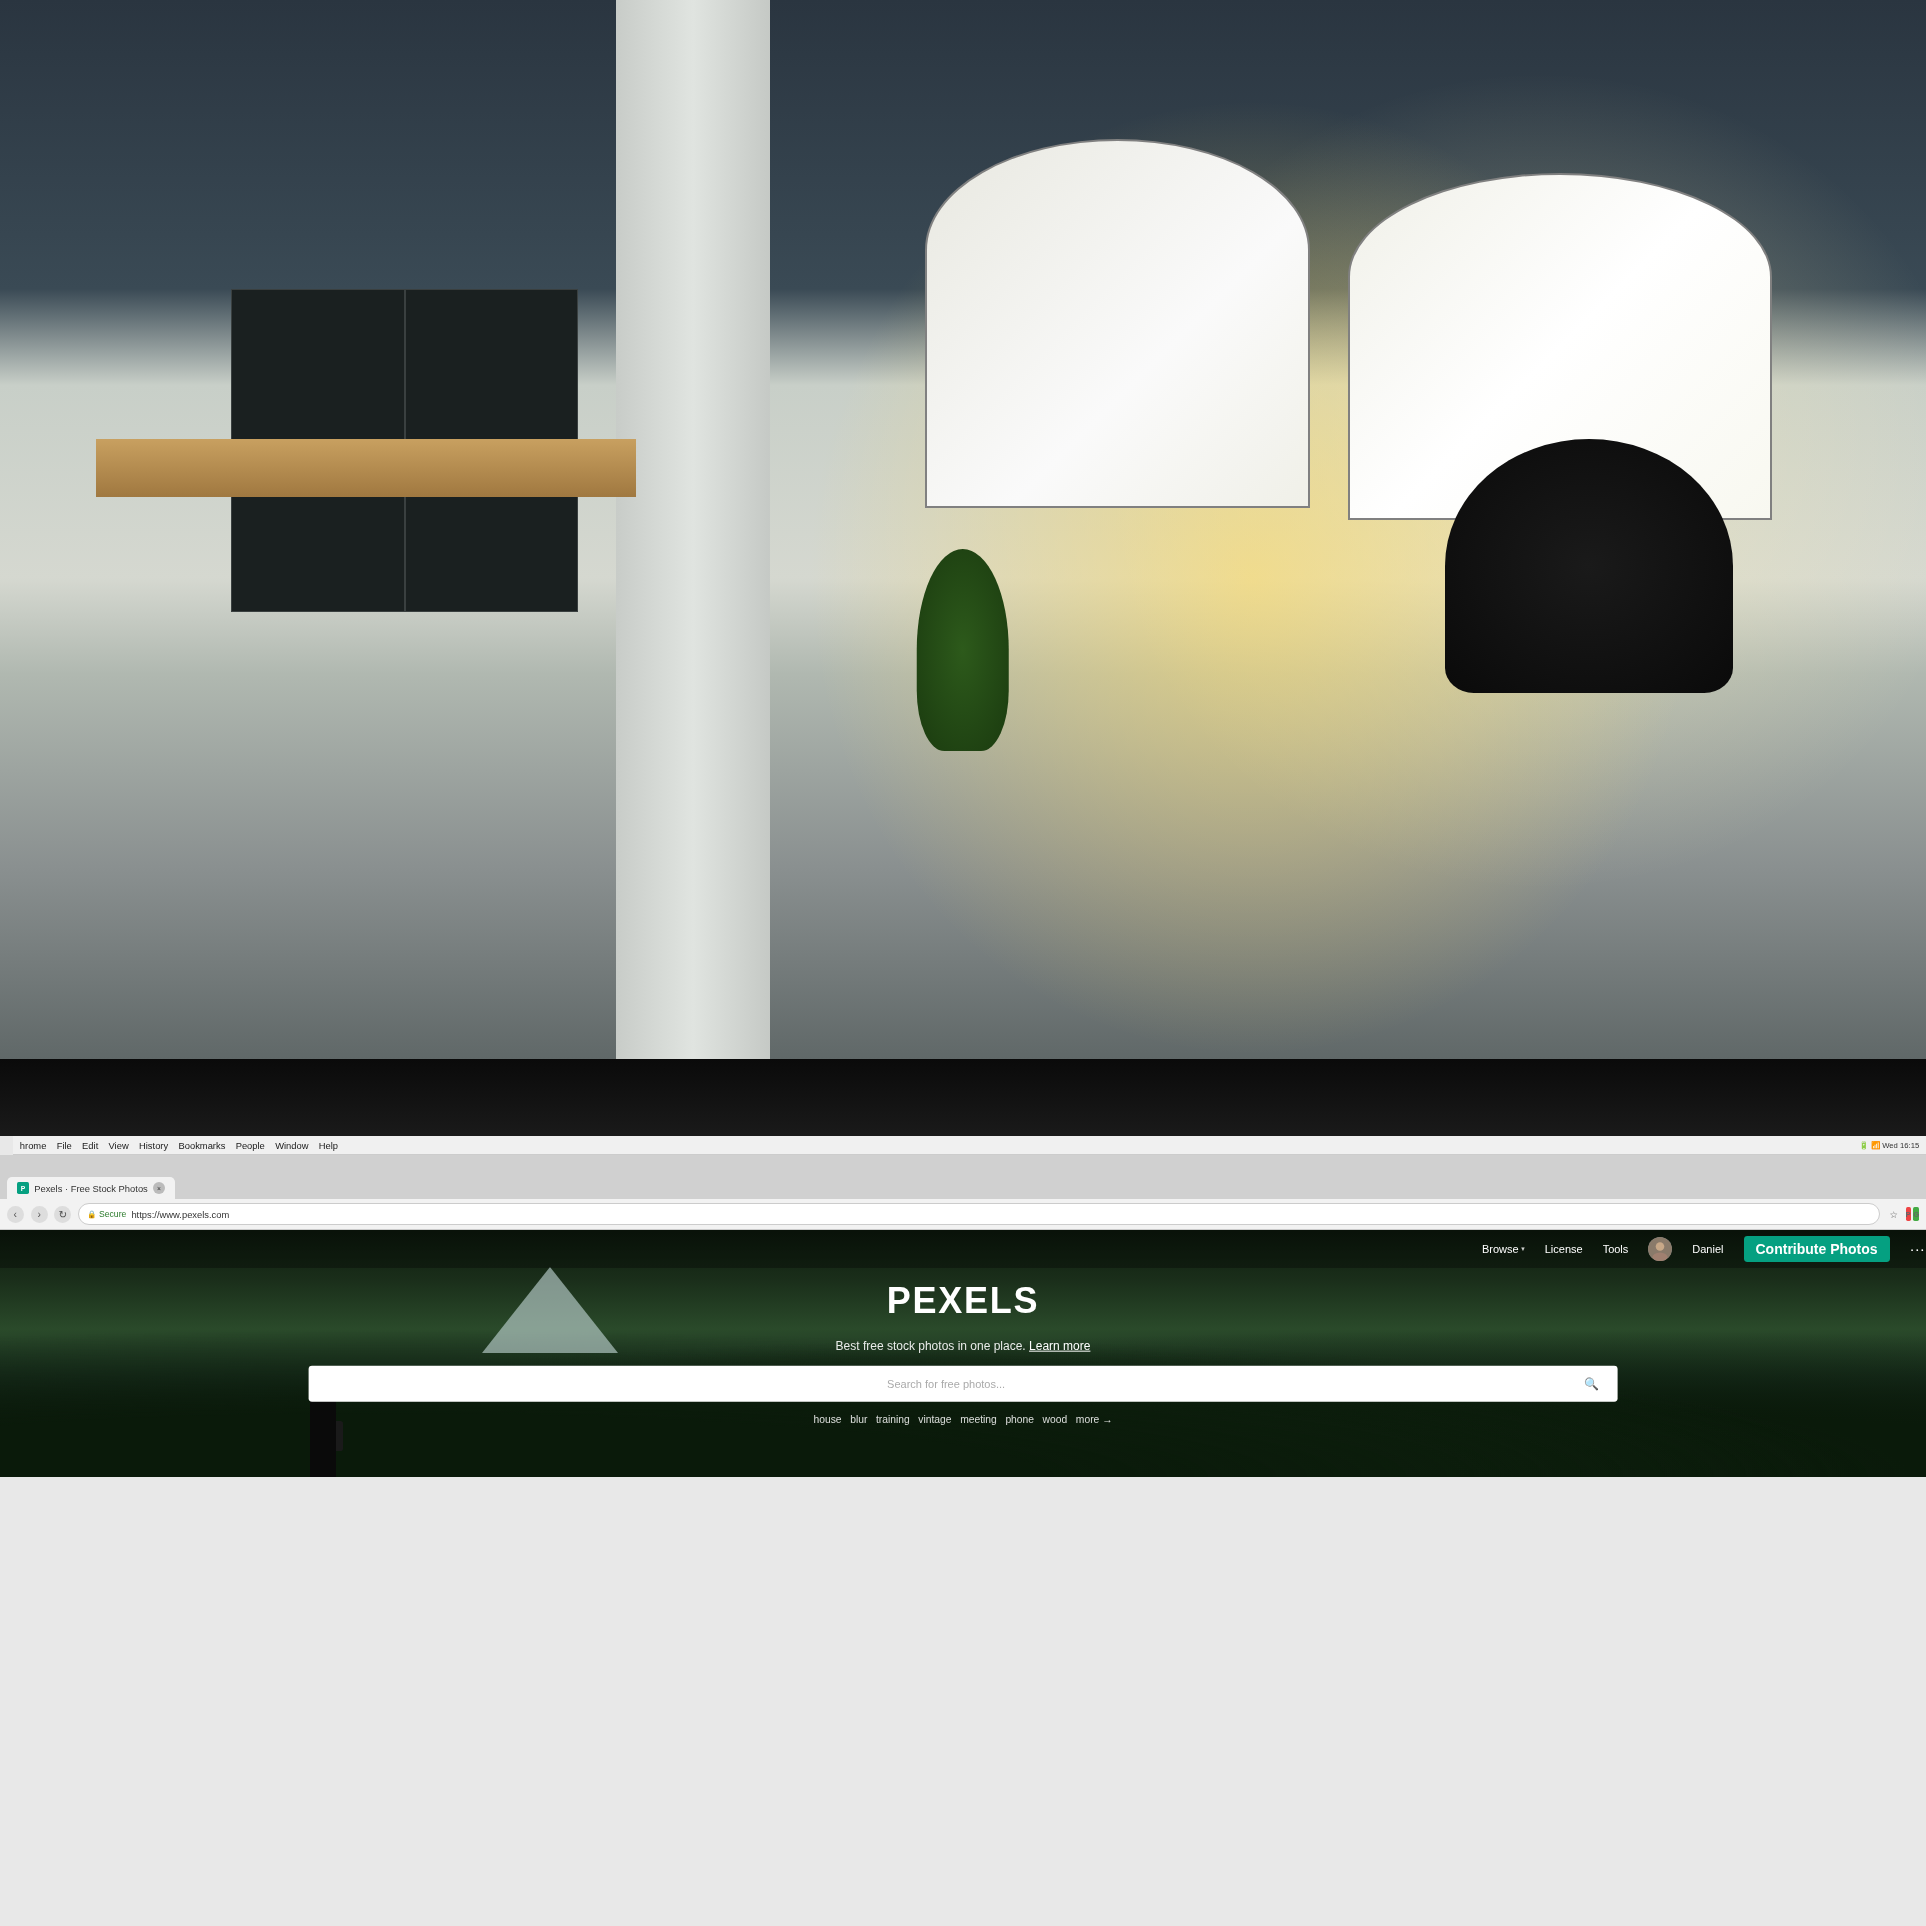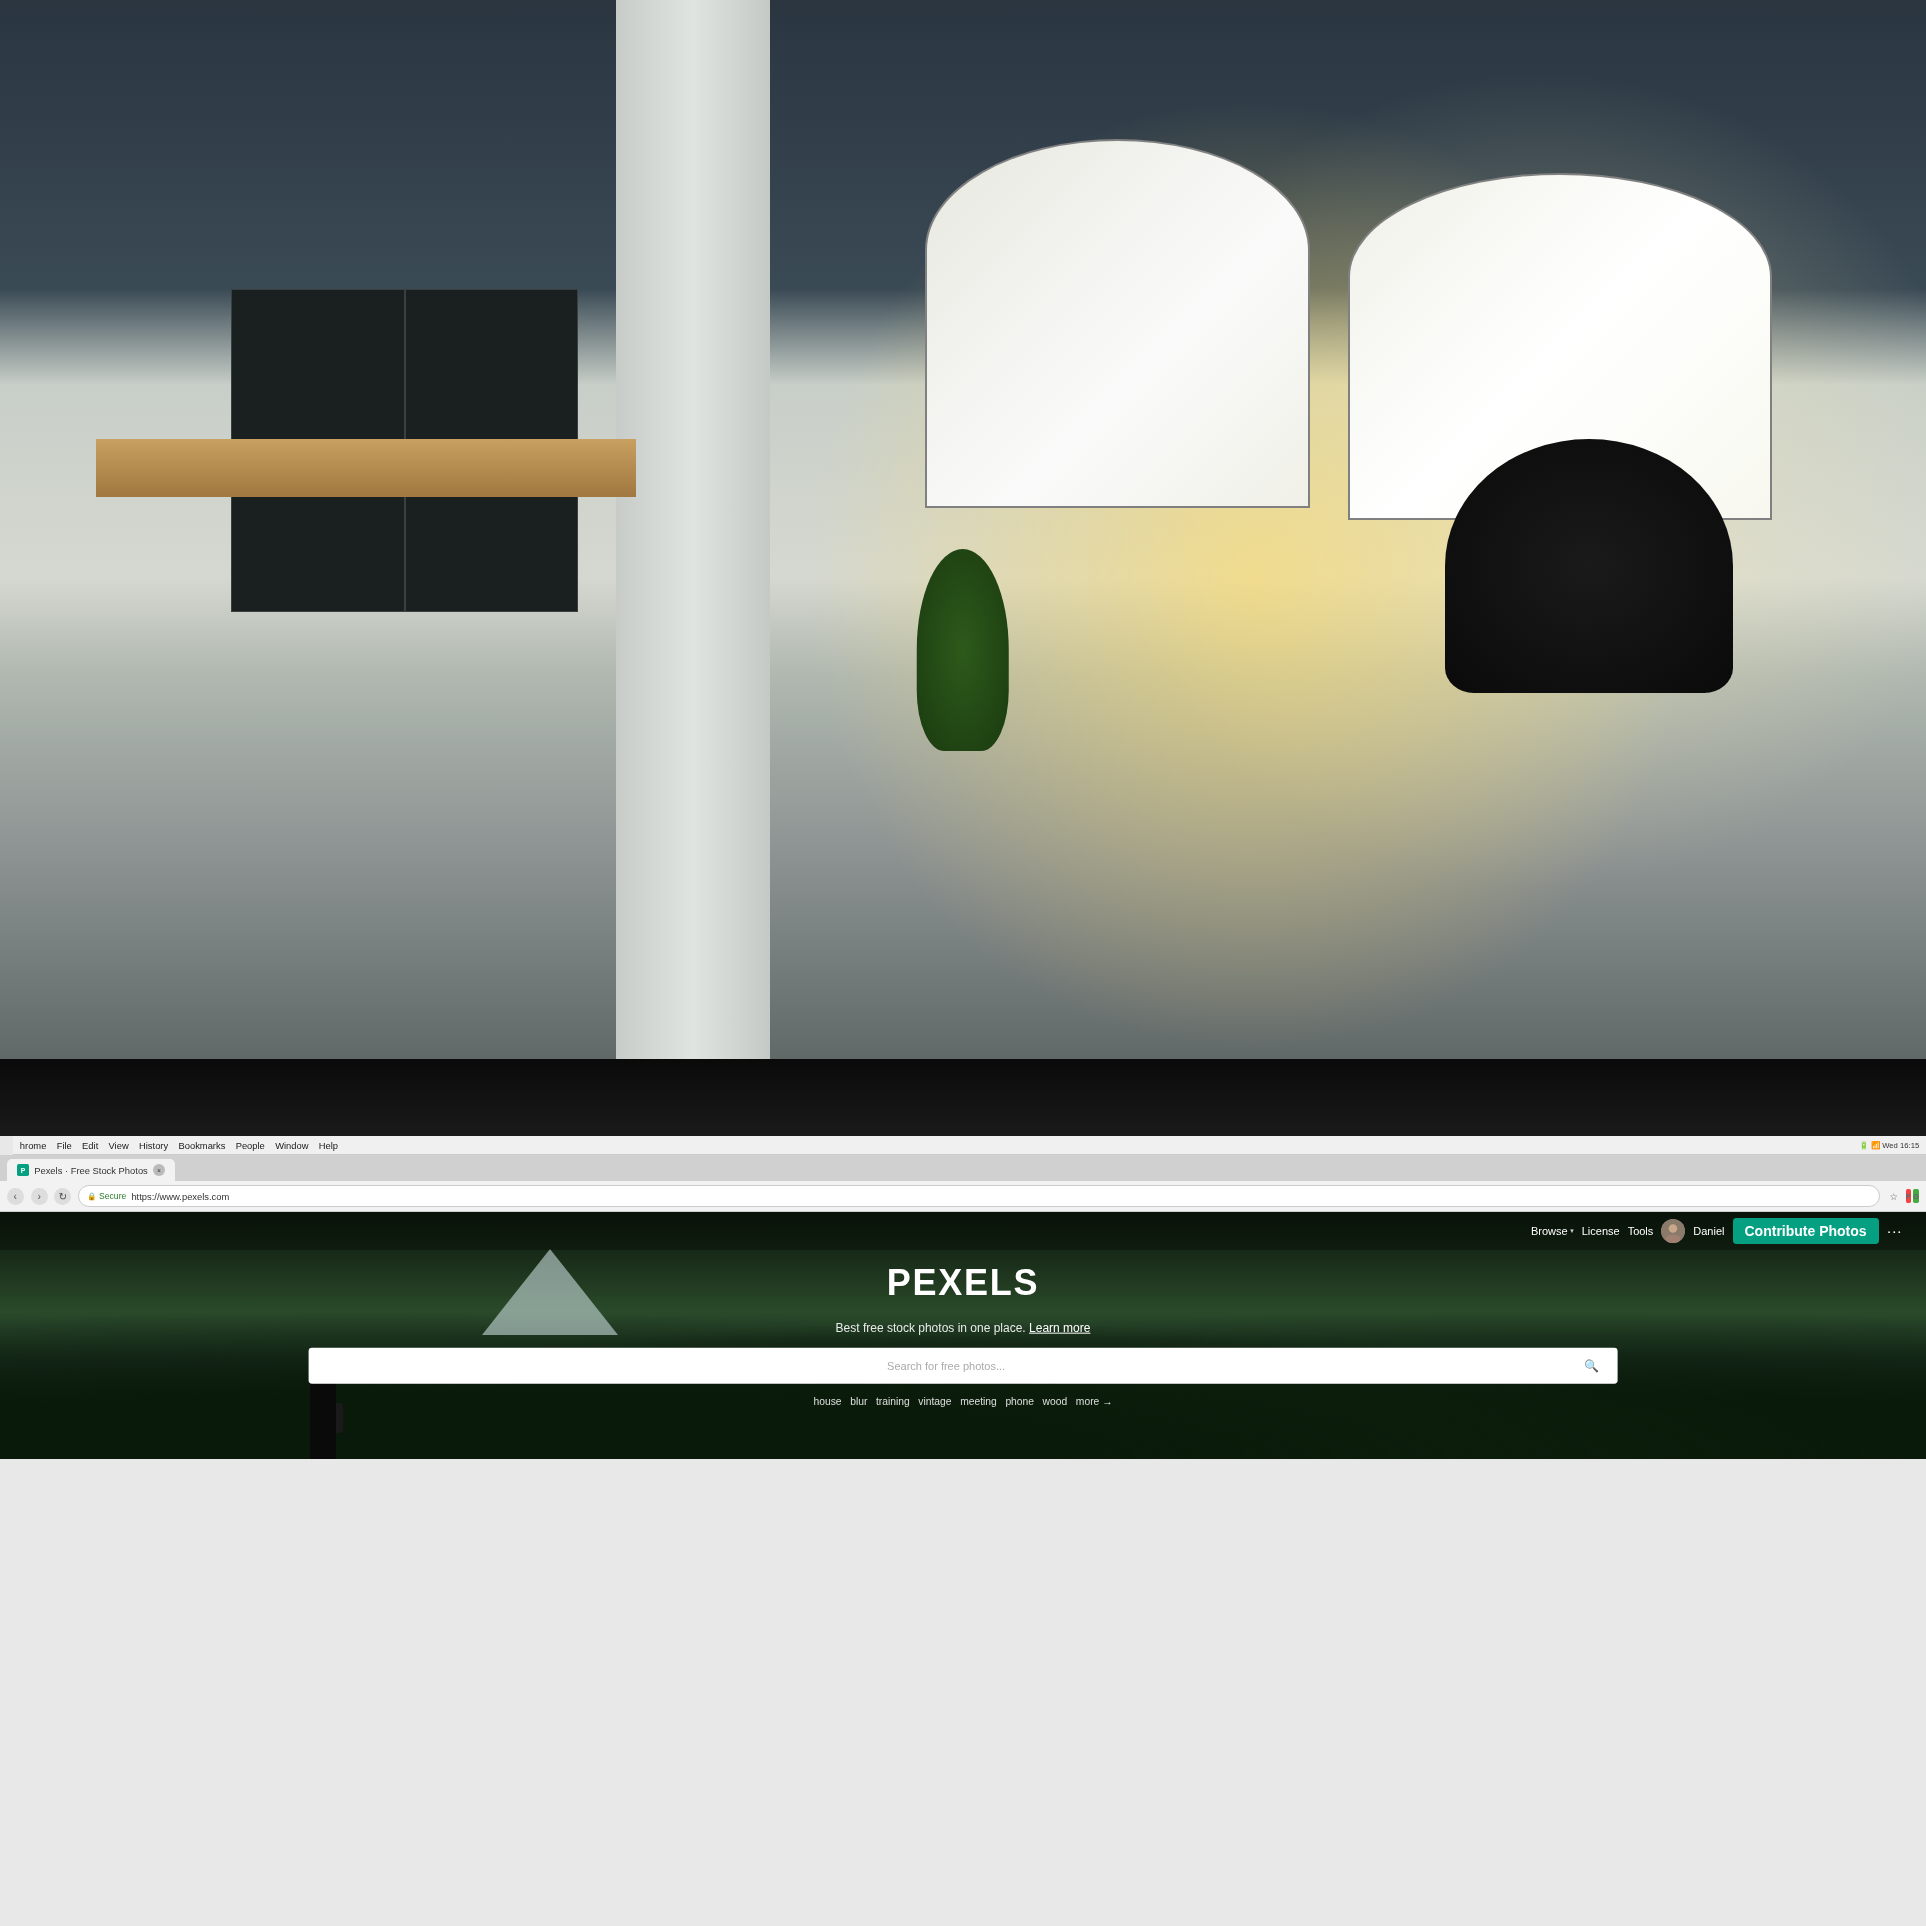--- a/index.html
+++ b/index.html
@@ -194,21 +194,21 @@
     .menubar-right {
       margin-left: auto;
       display: flex;
       align-items: center;
       gap: 6.8px;
       font-size: 8.6px;
     }
 
     
     .tabbar {
-      height: 26px;
+      height: 44px;
       background: #d0d0d0;
       display: flex;
       align-items: flex-end;
       padding: 0 6.8px;
     }
 
     .tab {
       height: 22px;
       background: #f2f2f2;
       border-radius: 5.1px 5.1px 0 0;
@@ -360,22 +360,22 @@
     }
 
     
     .pexels-nav {
       position: absolute;
       top: 0; left: 0; right: 0;
       height: 38px;
       background: rgba(0,0,0,0.3);
       display: flex;
       align-items: center;
-      padding: 0 24px;
-      gap: 8px;
+      padding: 0 1px;
+      gap: 20px;
       z-index: 10;
     }
 
     .pexels-logo-area {
       margin-right: auto;
     }
 
     .nav-link {
       color: white;
       font-size: 11px;

